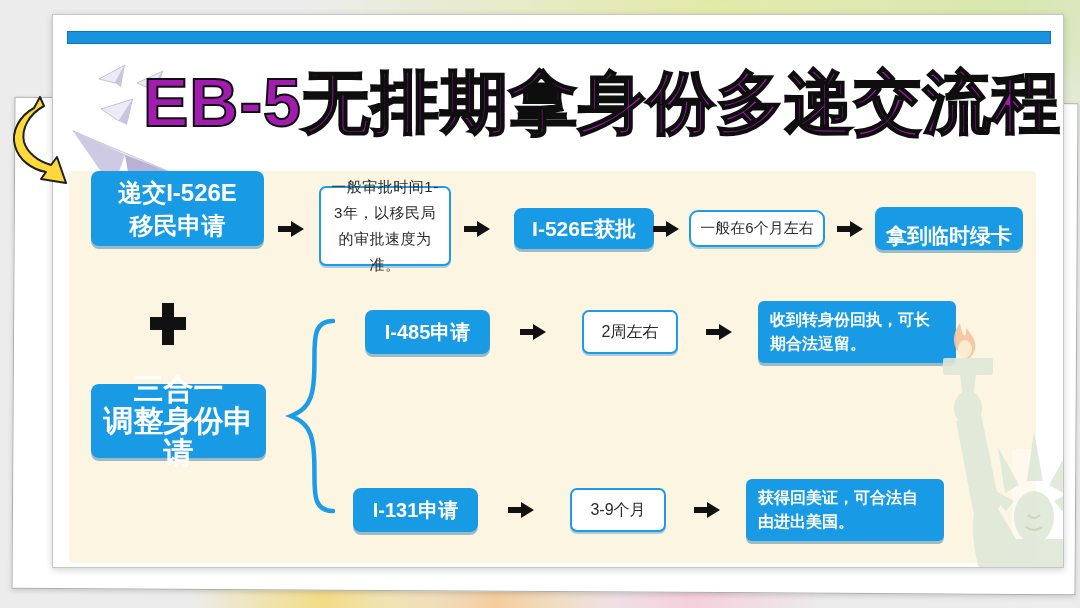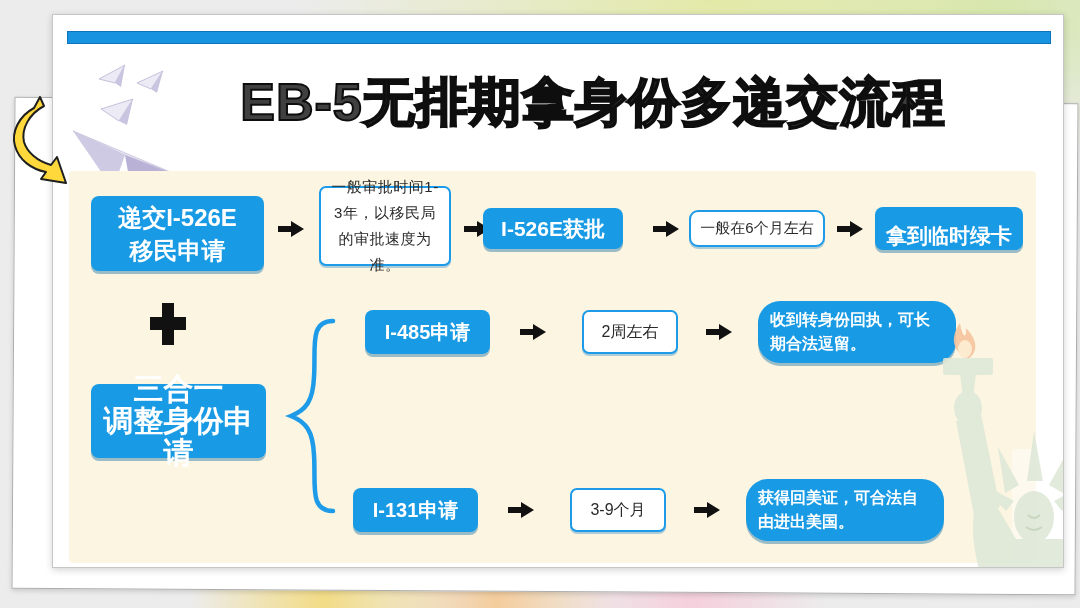--- a/index.html
+++ b/index.html
@@ -23,22 +23,22 @@
     position:absolute;left:52px;top:14px;width:1010px;height:552px;
     background:#fff;border:1px solid #C6C6C6;overflow:hidden;
     box-shadow:0 2px 7px rgba(0,0,0,.18);
   }
   .top-bar{
     position:absolute;left:14px;top:16px;width:984px;height:13px;
     background:#1793E0;border:1px solid #0E74BC;box-sizing:border-box;
   }
   .title{
     position:absolute;left:90px;top:56px;width:900px;height:66px;
-    text-align:center;font-size:52px;line-height:62px;font-weight:900;
-    color:#404040;letter-spacing:1px;-webkit-text-stroke:2px #0E0E0E;
+    text-align:center;font-size:68px;line-height:62px;font-weight:900;
+    color:#a21caf;letter-spacing:1px;-webkit-text-stroke:2px #0E0E0E;
     white-space:nowrap;
   }
   .panel{
     position:absolute;left:16px;top:156px;width:967px;height:392px;
     background:#FBF5E1;border-radius:4px;
   }
   .box-solid{
     position:absolute;background:#189AE4;color:#fff;font-weight:bold;
     border-radius:8px;display:flex;flex-direction:column;align-items:center;
     justify-content:center;text-align:center;
@@ -50,21 +50,21 @@
     text-align:center;box-sizing:border-box;
     box-shadow:0 2px 0 rgba(30,130,200,.35);
   }
   .arrow{position:absolute;width:26px;height:16px;}
   .row{position:absolute;left:284px;width:600px;height:62px;display:flex;align-items:center;}
   .row .form{position:static;width:125px;height:44px;font-size:20px;flex:none;}
   .row .arrow{position:static;flex:none;margin-left:30px;}
   .row .dur{position:static;width:96px;height:44px;font-size:16px;margin-left:36px;
     justify-content:center;text-align:center;flex:none;}
   .row .arrow2{margin-left:28px;}
-  .row .result{position:static;width:198px;margin-left:26px;border-radius:22px;
+  .row .result{position:static;width:198px;margin-left:26px;border-radius:6px;
     font-size:16px;font-weight:bold;line-height:24px;padding:7px 12px;
     box-sizing:border-box;text-align:left;align-items:flex-start;flex:none;}
   .plus-wrap{position:absolute;left:81px;top:132px;width:36px;height:42px;}
   .brace{position:absolute;left:214px;top:146px;width:54px;height:198px;}
   .statue{position:absolute;left:863px;top:286px;width:172px;height:280px;pointer-events:none;}
   .planes{position:absolute;left:18px;top:42px;width:140px;height:132px;}
   .yellow-arrow{position:absolute;left:4px;top:94px;width:66px;height:94px;z-index:6;}
 </style>
 </head>
 <body>
@@ -83,38 +83,38 @@
     <polygon points="48,64 62,42 56,68" fill="#C9C4E0"></polygon>
     <polygon points="2,74 116,122 54,98" fill="#EFEDF7" stroke="#CDC8E0" stroke-width="1"></polygon>
     <polygon points="2,74 54,98 42,132" fill="#CFCAE3"></polygon>
     <polygon points="54,98 116,122 60,132" fill="#BAB2D6"></polygon>
   </svg>
 
   <div class="title">EB-5无排期拿身份多递交流程</div>
 
   <div class="panel">
 
-    <div class="box-solid" style="left:22px;top:25px;width:173px;height:75px;font-size:24px;line-height:33px;">
+    <div class="box-solid" style="left:22px;top:0;width:173px;height:75px;font-size:24px;line-height:33px;">
       <span>递交I-526E</span>
       <span>移民申请</span>
     </div>
 
     <svg class="arrow" style="left:209px;top:50px;" viewBox="0 0 26 16">
       <path d="M0,5 h13 v-5 l13,8 -13,8 v-5 h-13 z" fill="#111"></path>
     </svg>
 
     <div class="box-note" style="left:250px;top:15px;width:132px;height:80px;font-size:15px;line-height:26px;padding:4px 9px;letter-spacing:.5px;">
       <span>一般审批时间1-3年，以移民局的审批速度为准。</span>
     </div>
 
     <svg class="arrow" style="left:395px;top:50px;" viewBox="0 0 26 16">
       <path d="M0,5 h13 v-5 l13,8 -13,8 v-5 h-13 z" fill="#111"></path>
     </svg>
 
-    <div class="box-solid" style="left:414px;top:37px;width:140px;height:41px;font-size:21px;">
+    <div class="box-solid" style="left:445px;top:37px;width:140px;height:41px;font-size:21px;">
       <span>I-526E获批</span>
     </div>
 
     <svg class="arrow" style="left:584px;top:50px;" viewBox="0 0 26 16">
       <path d="M0,5 h13 v-5 l13,8 -13,8 v-5 h-13 z" fill="#111"></path>
     </svg>
 
     <div class="box-note" style="left:620px;top:39px;width:136px;height:37px;font-size:15px;justify-content:center;text-align:center;border-radius:9px;">
       <span>一般在6个月左右</span>
     </div>

